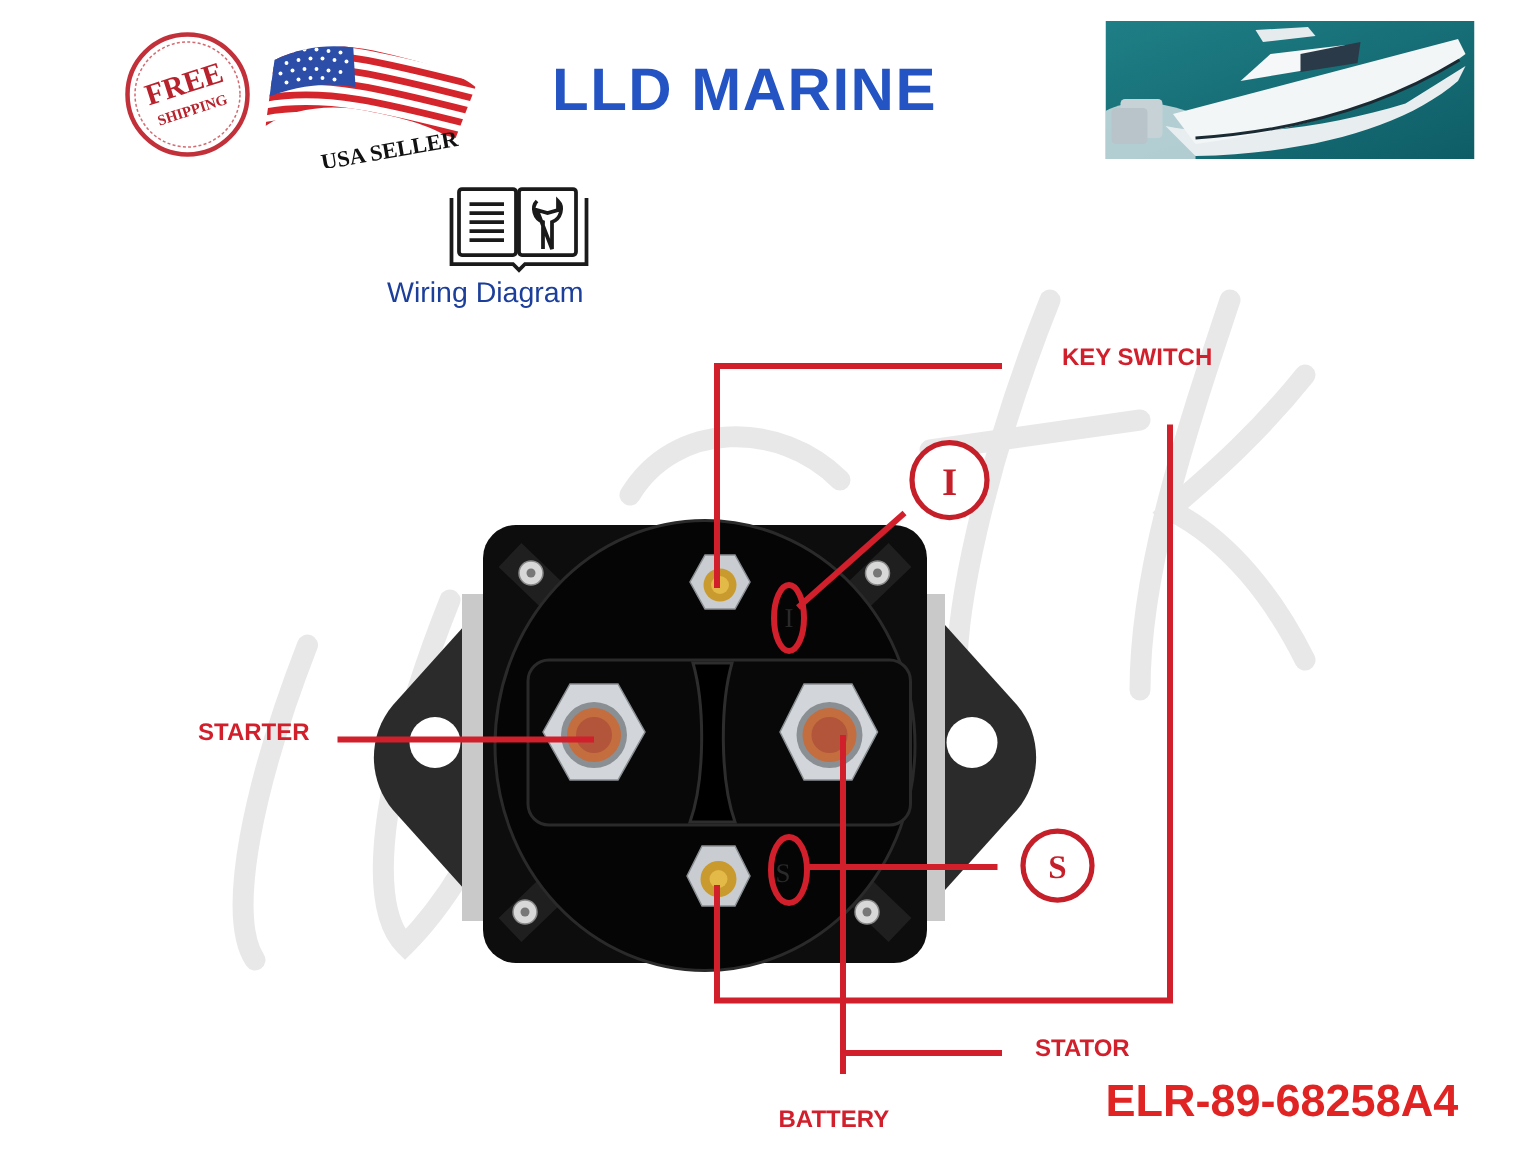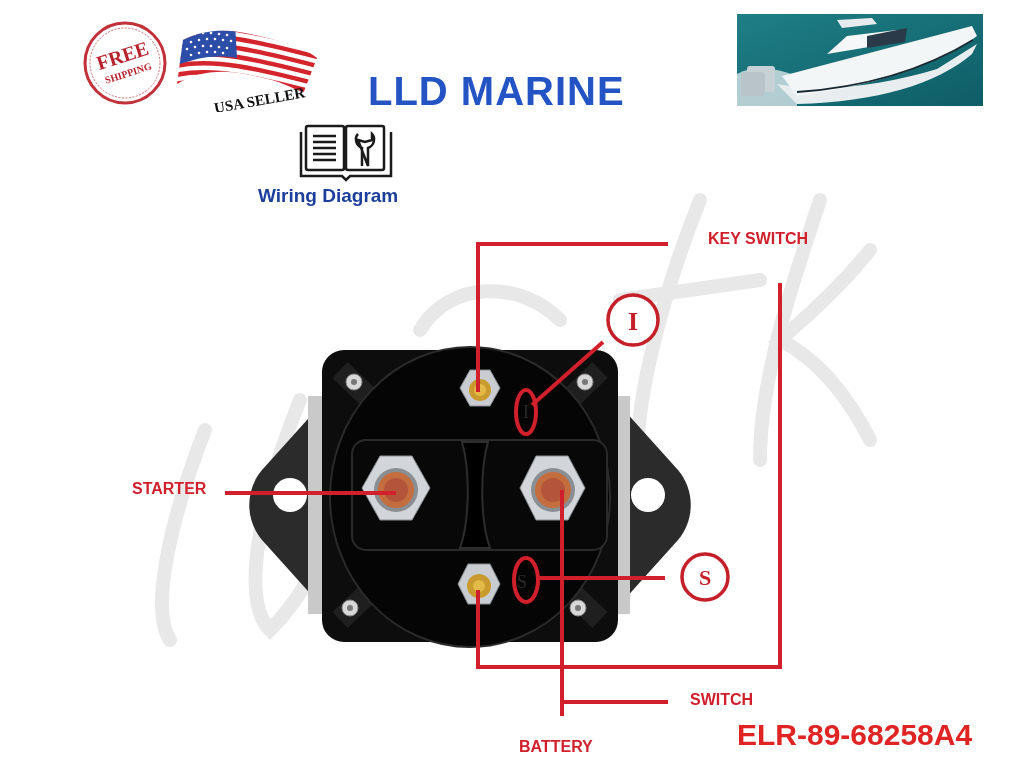--- a/index.html
+++ b/index.html
@@ -1,23 +1,23 @@
 <!DOCTYPE html>
 <html><head>
   <meta charset="utf-8">
   <style>
     html, body { margin:0; padding:0; }
     body { width:1024px; height:768px; background:#ffffff; position:relative; overflow:hidden; font-family:"Liberation Sans", sans-serif; }
     .abs { position:absolute; }
-    .brand { left:368px; top:38px; font-size:40px; font-weight:bold; color:#2454c4; letter-spacing:1px; font-family:"Liberation Sans", sans-serif;margin-top:31px; }
+    .brand { left:368px; top:38px; font-size:40px; font-weight:bold; color:#2454c4; letter-spacing:1px; font-family:"Liberation Sans", sans-serif; }
     .free-badge { left:82px; top:20px; width:86px; height:86px; }
     .flag { left:175px; top:22px; width:150px; height:90px; }
     .boat-photo { left:737px; top:14px; width:246px; height:92px; }
     .wiring-icon { left:298px; top:122px; width:96px; height:60px; }
-    .wiring-label { left:258px; top:185px; font-size:19px; font-weight:bold; color:#1c3f9c; }
+    .wiring-label { left:258px; top:185px; font-size:19px; font-weight:normal; color:#1c3f9c; }
     .lbl { font-weight:bold; color:#d11f2c; font-size:16px; font-family:"Liberation Sans", sans-serif; }
     .key-switch { left:708px; top:230px; }
     .starter { left:113px; top:480px;margin-left:19px; }
     .stator { left:690px; top:691px; }
     .battery { left:519px; top:738px; }
     .part-no { left:737px; top:718px; font-size:30px; font-weight:bold; color:#e02424; }
     .circle-lbl { font-family:"Liberation Serif", serif; font-weight:bold; fill:#c51f2a; }
     svg text { font-family:"Liberation Serif", serif; }
   </style>
 </head>
@@ -209,15 +209,15 @@
     <text x="633" y="330" text-anchor="middle" font-size="26" class="circle-lbl">I</text>
   </g>
   <g>
     <circle cx="705" cy="577" r="23" fill="#fff" stroke="#c51f2a" stroke-width="3.5"></circle>
     <text x="705" y="585" text-anchor="middle" font-size="22" class="circle-lbl">S</text>
   </g>
 </svg>
 
 <div class="abs lbl key-switch">KEY SWITCH</div>
 <div class="abs lbl starter">STARTER</div>
-<div class="abs lbl stator">SWITCH</div>
+<div class="abs lbl stator">STATOR</div>
 <div class="abs lbl battery">BATTERY</div>
 <div class="abs part-no">ELR-89-68258A4</div>
 
 </body></html>

